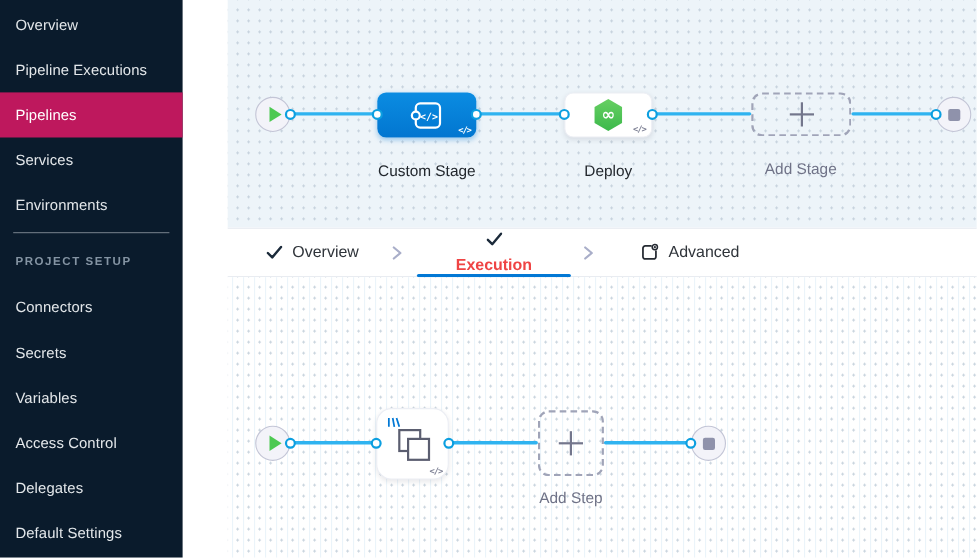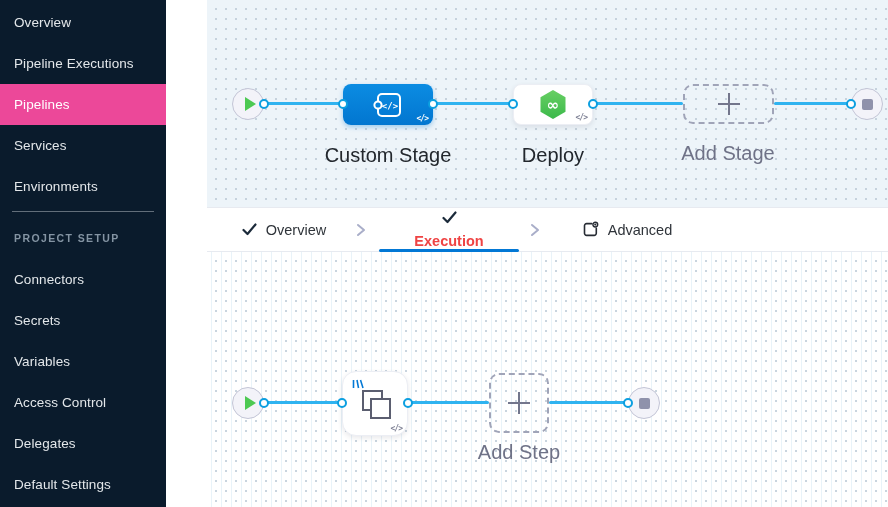--- a/index.html
+++ b/index.html
@@ -4,21 +4,21 @@
 <style>
   * { margin:0; padding:0; box-sizing:border-box; }
   html,body { width:888px; height:507px; overflow:hidden; }
   body { font-family:"Liberation Sans","DejaVu Sans",sans-serif; background:#fff; }
   .app { display:flex; width:888px; height:507px;gap:37px; }
 
   
   .sidebar { width:166px; height:507px; background:#0a1b2c; flex:0 0 166px; padding-top:2px; }
   .nav-item { height:41px; display:flex; align-items:center; padding-left:14px;
               color:#e3e7ea; font-size:13.5px; letter-spacing:.1px; cursor:pointer; }
-  .nav-item.active { background:#ec4899; color:#ffffff; }
+  .nav-item.active { background:#be185d; color:#ffffff; }
   .sidebar-divider { border:none; border-top:1px solid rgba(207,212,218,.45); margin:4px 12px 0 12px; }
   .section-label { margin-top:12px; height:28px; line-height:28px; padding-left:14px;
                    color:#8494a3; font-size:10.5px; font-weight:700; letter-spacing:1.4px; }
   .setup-first { margin-top:7px; }
 
   
   .main { position:relative; width:722px; height:507px; border-left:4px solid #fff; }
   .canvas { position:relative; width:100%; }
   .canvas-top { height:207px; background-color:#edf4f9;
     background-image:radial-gradient(circle,#c6d2dd 1px,rgba(0,0,0,0) 1.2px);
@@ -51,21 +51,21 @@
   .code-badge.on-blue { color:#ffffff; }
   .code-badge.on-white { color:#7b7e92; }
 
   .add-node { position:absolute; border:2px dashed #a0a4b8; border-radius:10px;
               display:flex; align-items:center; justify-content:center; z-index:2; cursor:pointer; }
   .plus { position:relative; width:22px; height:22px; }
   .plus::before, .plus::after { content:""; position:absolute; background:#73768c; }
   .plus::before { left:10px; top:0; width:2px; height:22px; }
   .plus::after  { left:0; top:10px; width:22px; height:2px; }
 
-  .node-label { position:absolute; width:130px; text-align:center; font-size:20px;
+  .node-label { position:absolute; width:130px; text-align:center; font-size:14px;
                 color:#22272d; line-height:21px; z-index:2; }
   .node-label.muted { color:#6f7287;text-align:center; }
 
   .tpl-badge { position:absolute; left:9px; top:7px; }
 
   
   .tabbar { position:relative; height:45px; background:#ffffff;
             border-top:1px solid #e7eaf0; border-bottom:1px solid #e7eaf0; }
   .tab { position:absolute; top:0; height:100%; display:flex; align-items:center;
          justify-content:center; gap:9px; font-size:14.5px; color:#2f343a; cursor:pointer; }

